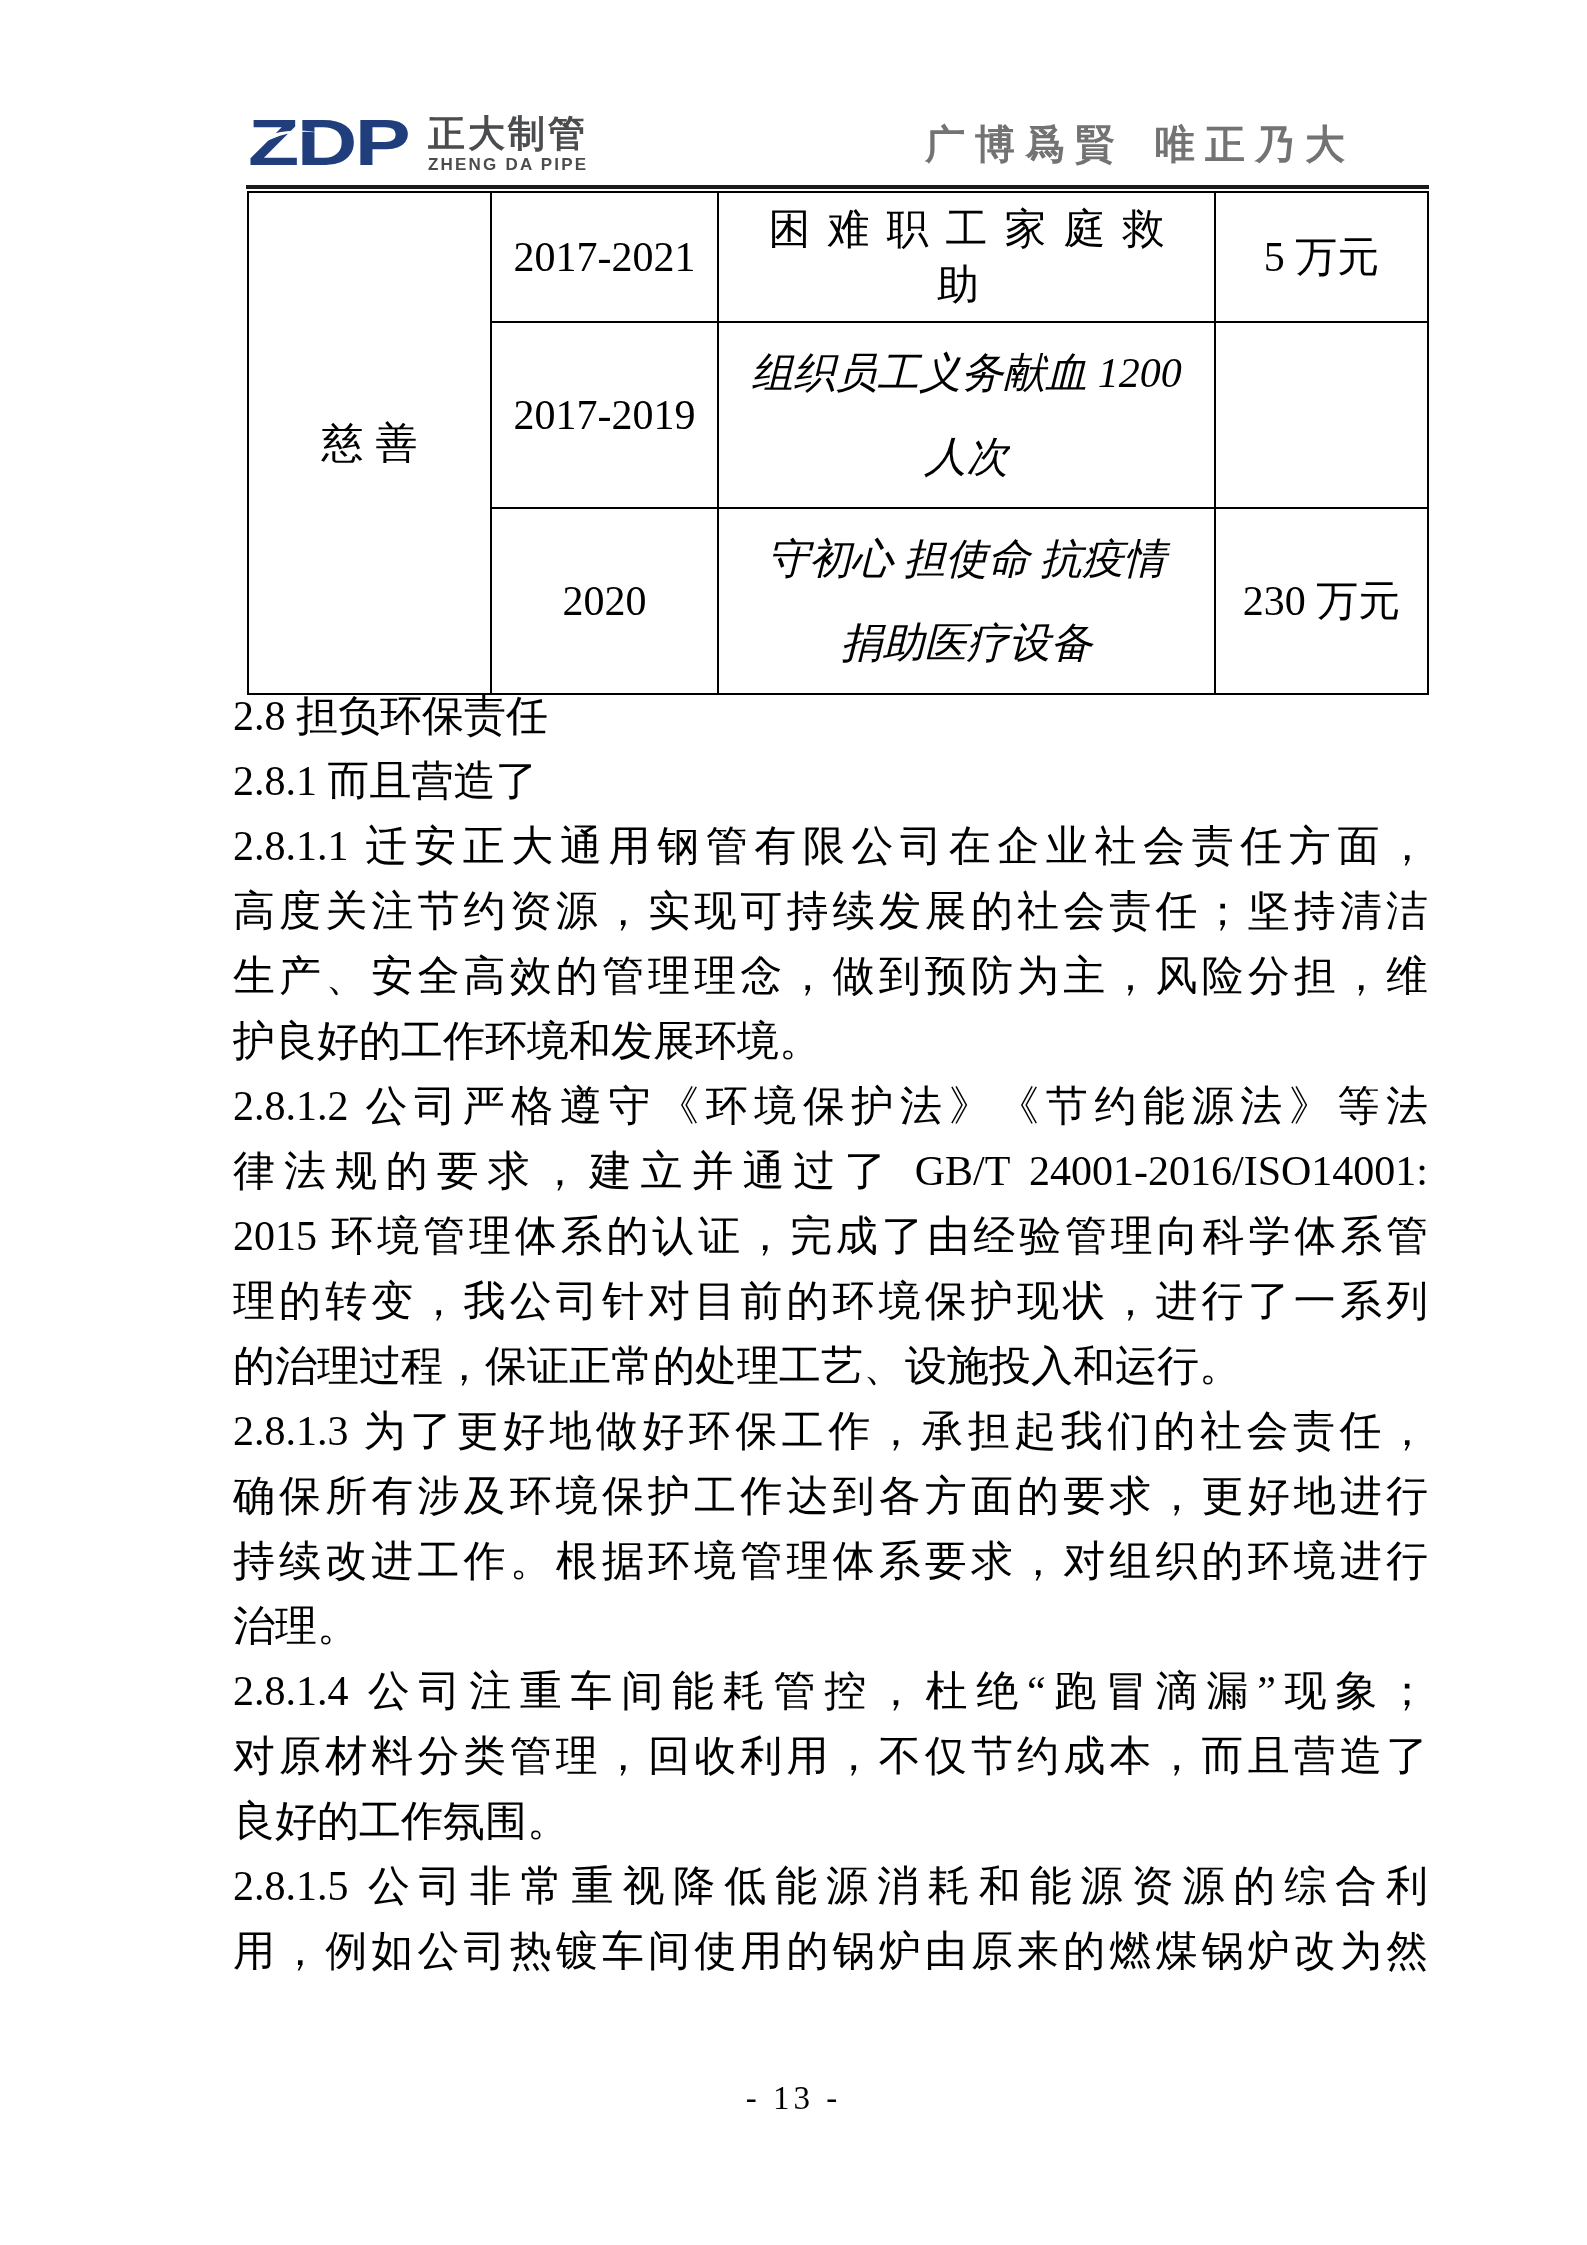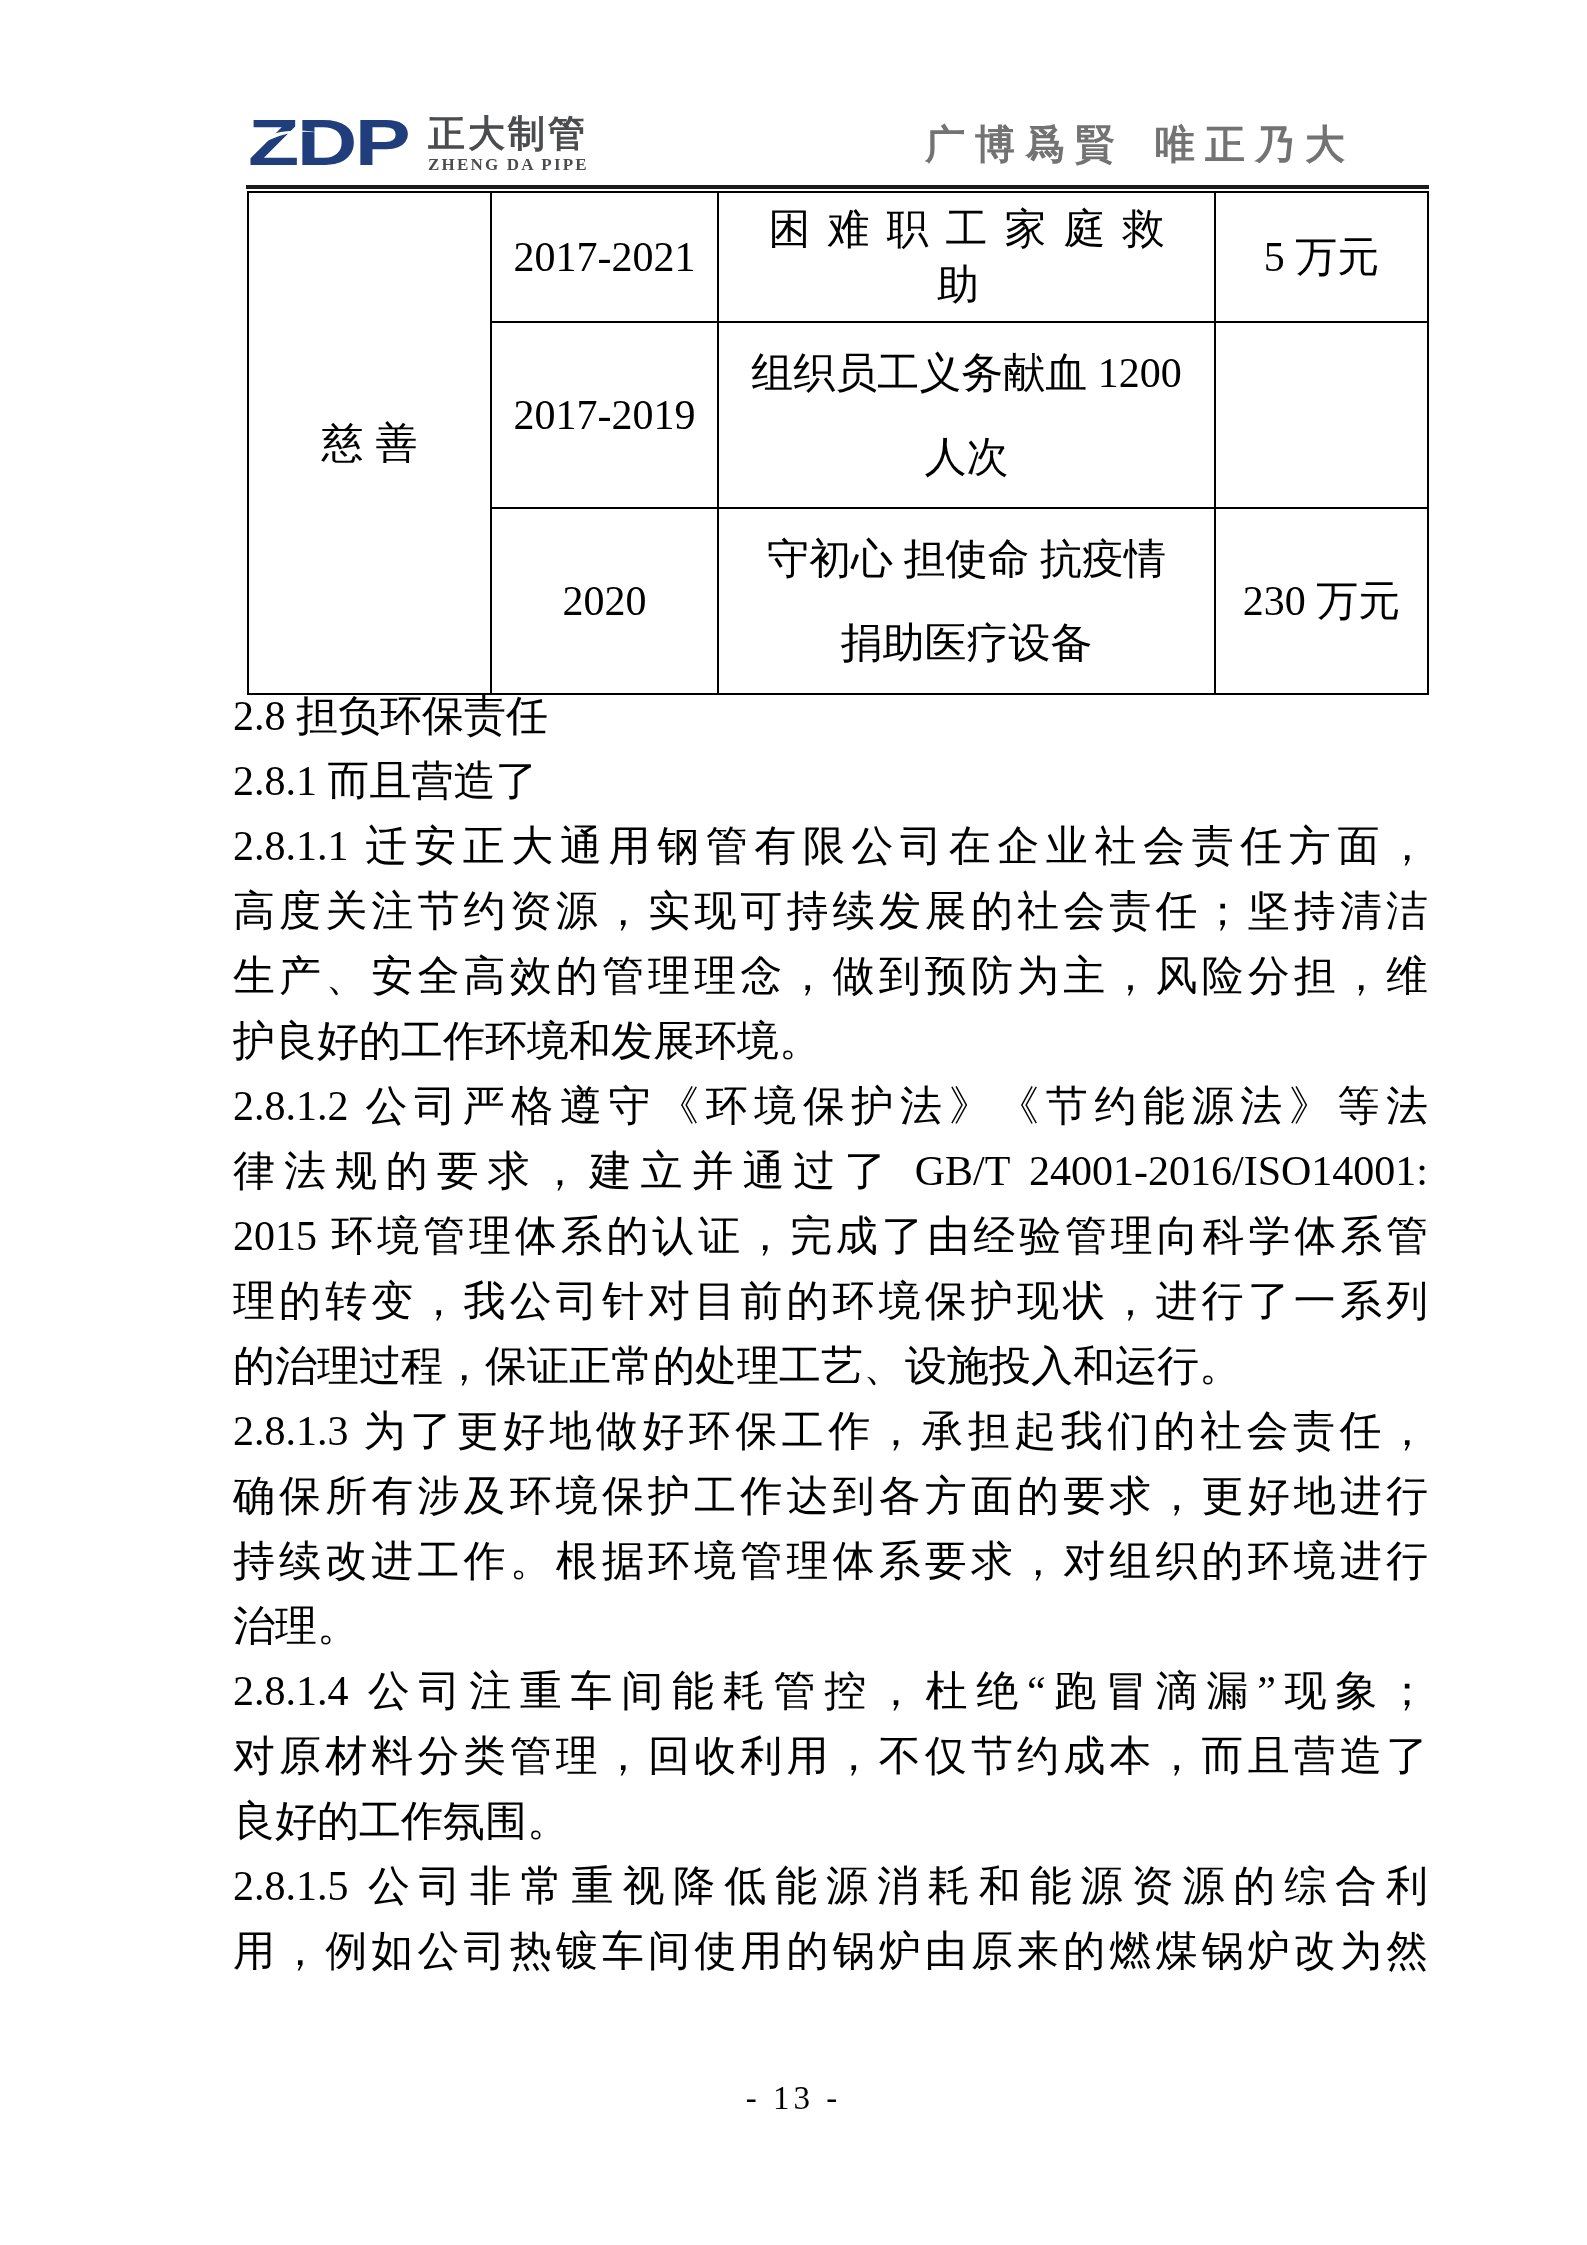--- a/index.html
+++ b/index.html
@@ -5,41 +5,41 @@
   html,body { margin:0; padding:0; background:#ffffff; }
   .page {
     position:relative; width:1587px; height:2172px; background:#ffffff;
     font-family:"Liberation Serif","DejaVu Serif",serif; color:#000;
     overflow:hidden;
   }
 
   
   .header-logo { position:absolute; left:248px; top:114px; display:flex; align-items:flex-start; }
   .logo-mark { display:block; }
-  .logo-textcol { margin-left:18px; padding-top:2px; font-family:Liberation Serif, serif; }
+  .logo-textcol { margin-left:18px; padding-top:2px; font-family:Liberation Sans, sans-serif; }
   .logo-cn { font-size:37px; font-weight:700; letter-spacing:3px; color:#4b4c4e; line-height:36px; }
   .logo-en { font-size:17px; font-weight:700; letter-spacing:2.2px; color:#4b4c4e; line-height:17px; margin-top:4px; }
 
   .slogan {
     position:absolute; top:122px; right:242px;
     font-size:40px; font-weight:700; color:#737373;
     white-space:nowrap; line-height:46px;
   }
 
   .header-rule { position:absolute; left:246px; top:185px; width:1183px; height:4px; background:#1b1b1b; }
 
   
   table.charity { position:absolute; left:247px; top:191px; border-collapse:collapse; table-layout:fixed; }
   table.charity td {
     border:2px solid #000; text-align:center; vertical-align:middle;
     font-size:42px; padding:8px; overflow:hidden;
   }
   .cat-cell   { letter-spacing:12px; text-indent:12px;margin-top:20px; }
   .desc-wide  { letter-spacing:17px; text-indent:17px; }
-  .two-line span { display:block; line-height:84px; }
+  .two-line span { display:block; line-height:84px;font-style:italic; }
   .r1 { height:85px; } .r2 { height:168px; } .r3 { height:167px; }
 
   
   .body-text { position:absolute; left:233px; top:684px; width:1195px; font-size:42px; }
   .body-text .line {
     height:65px; line-height:65px; white-space:nowrap;
     text-align:justify; text-align-last:justify;
   }
   .body-text .line.end { text-align-last:left; }
 

